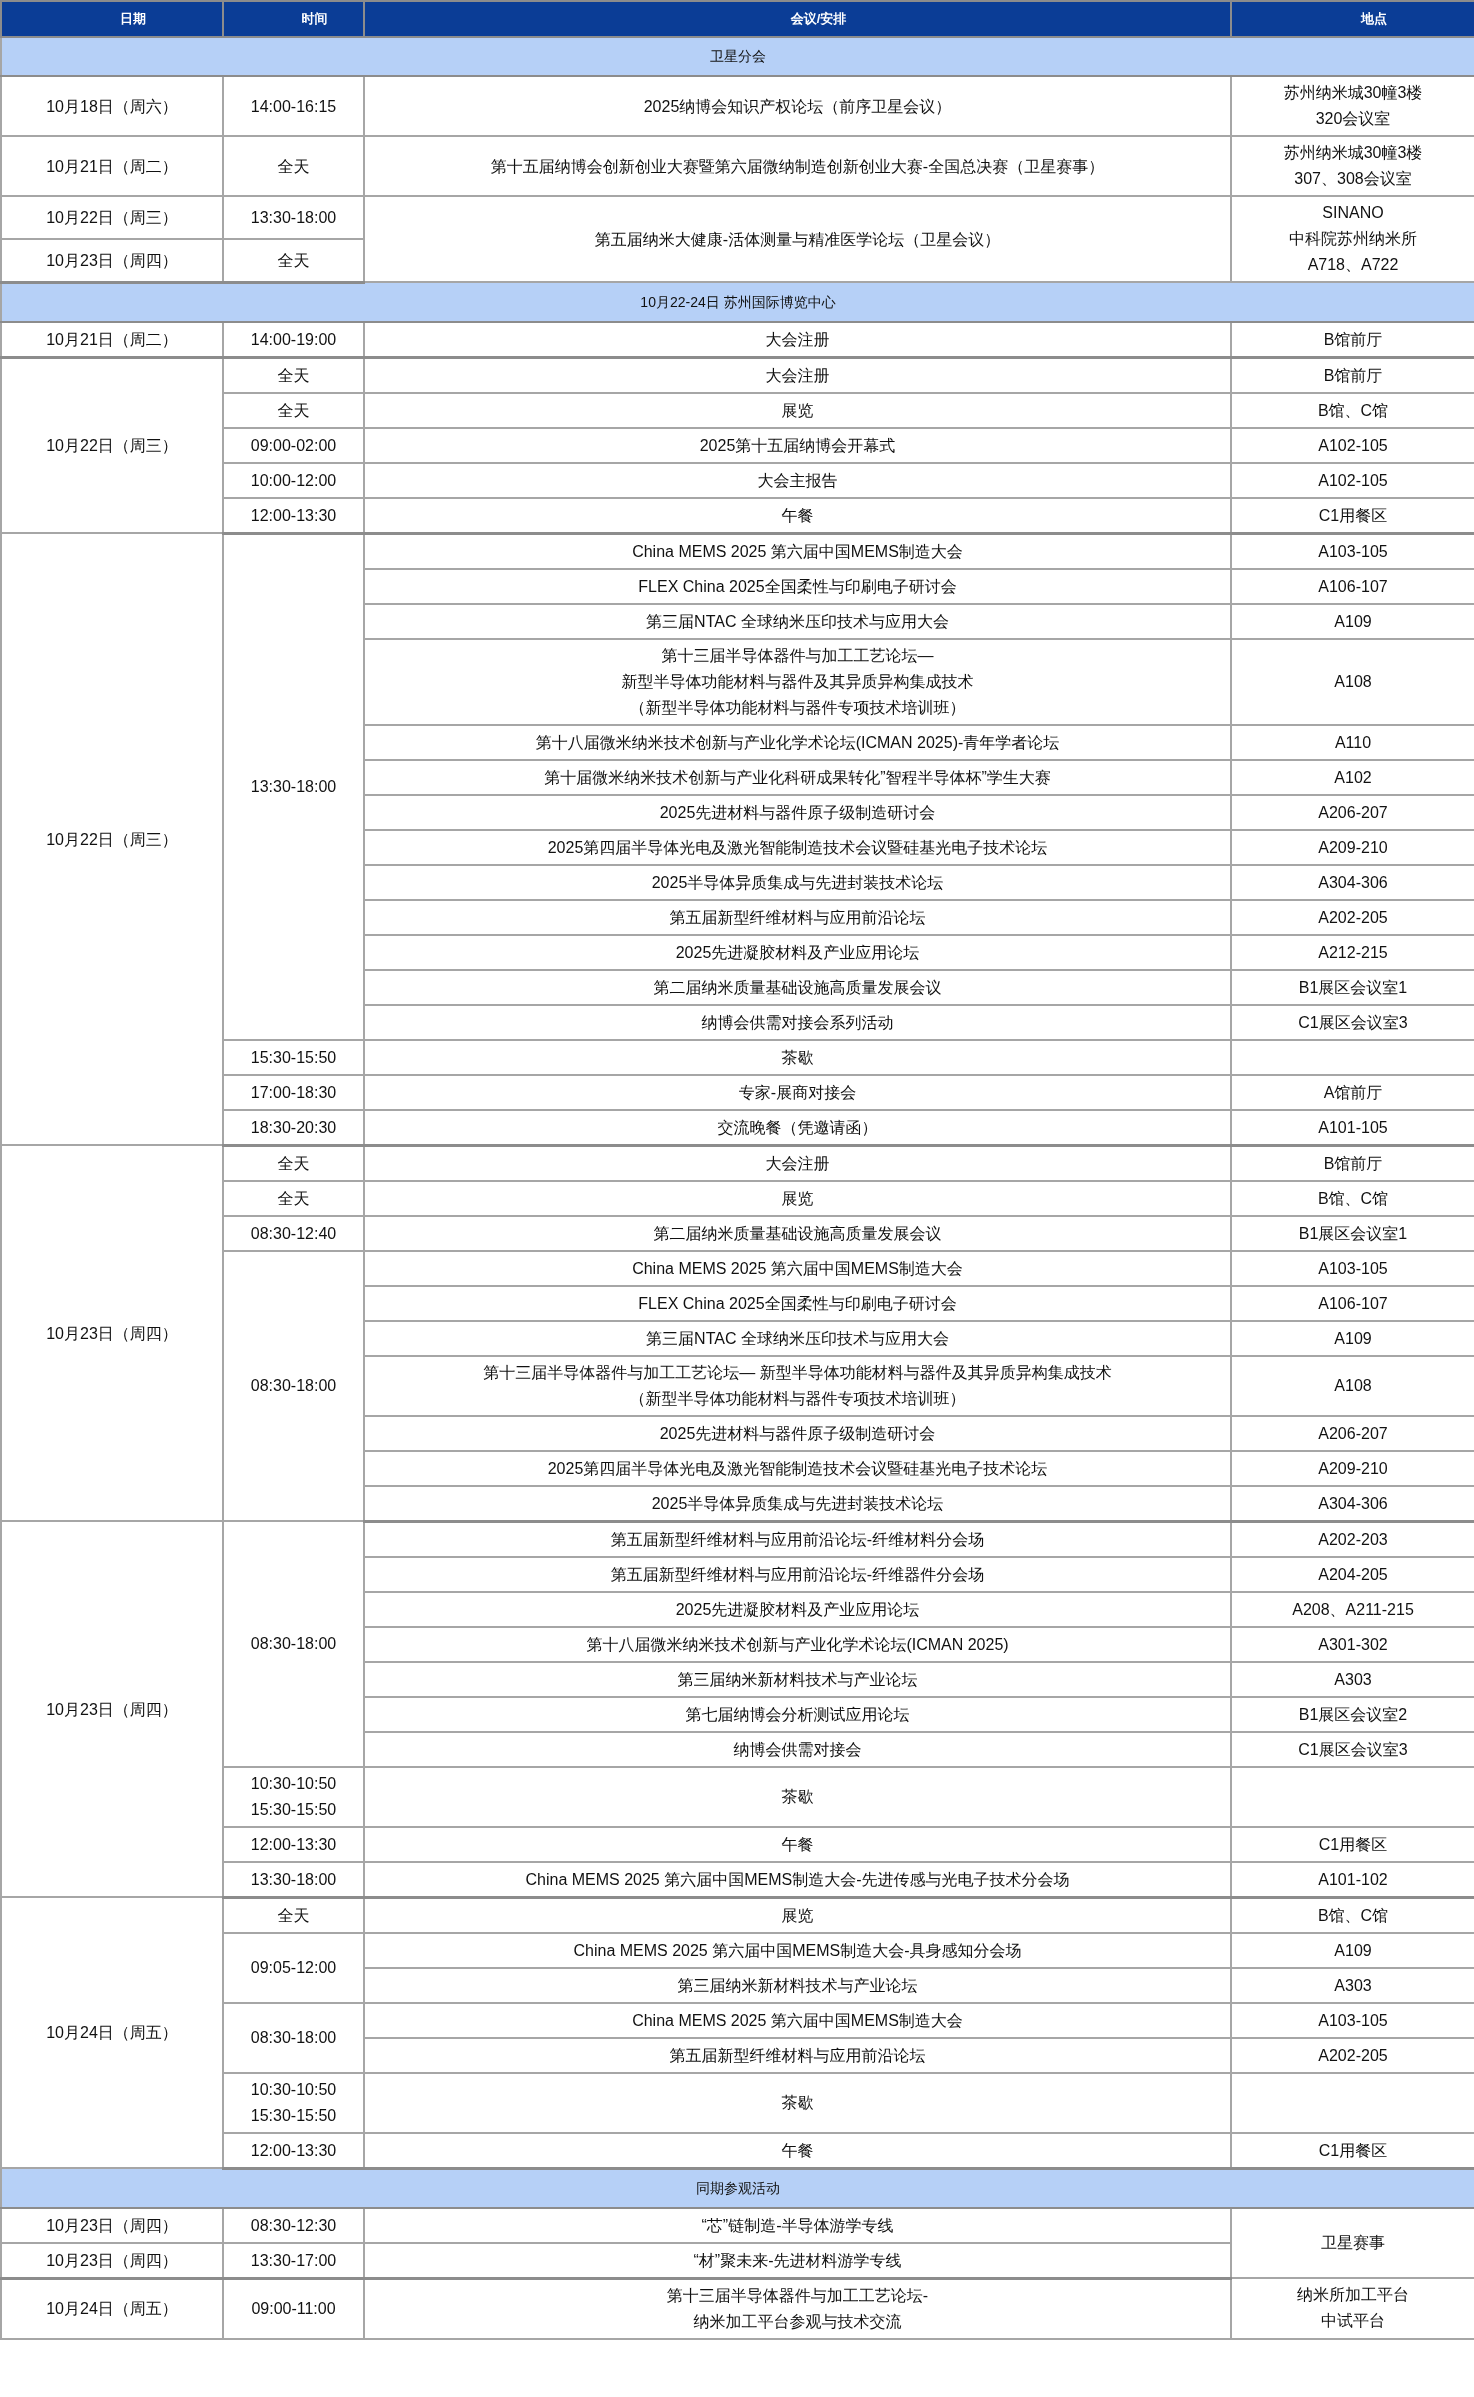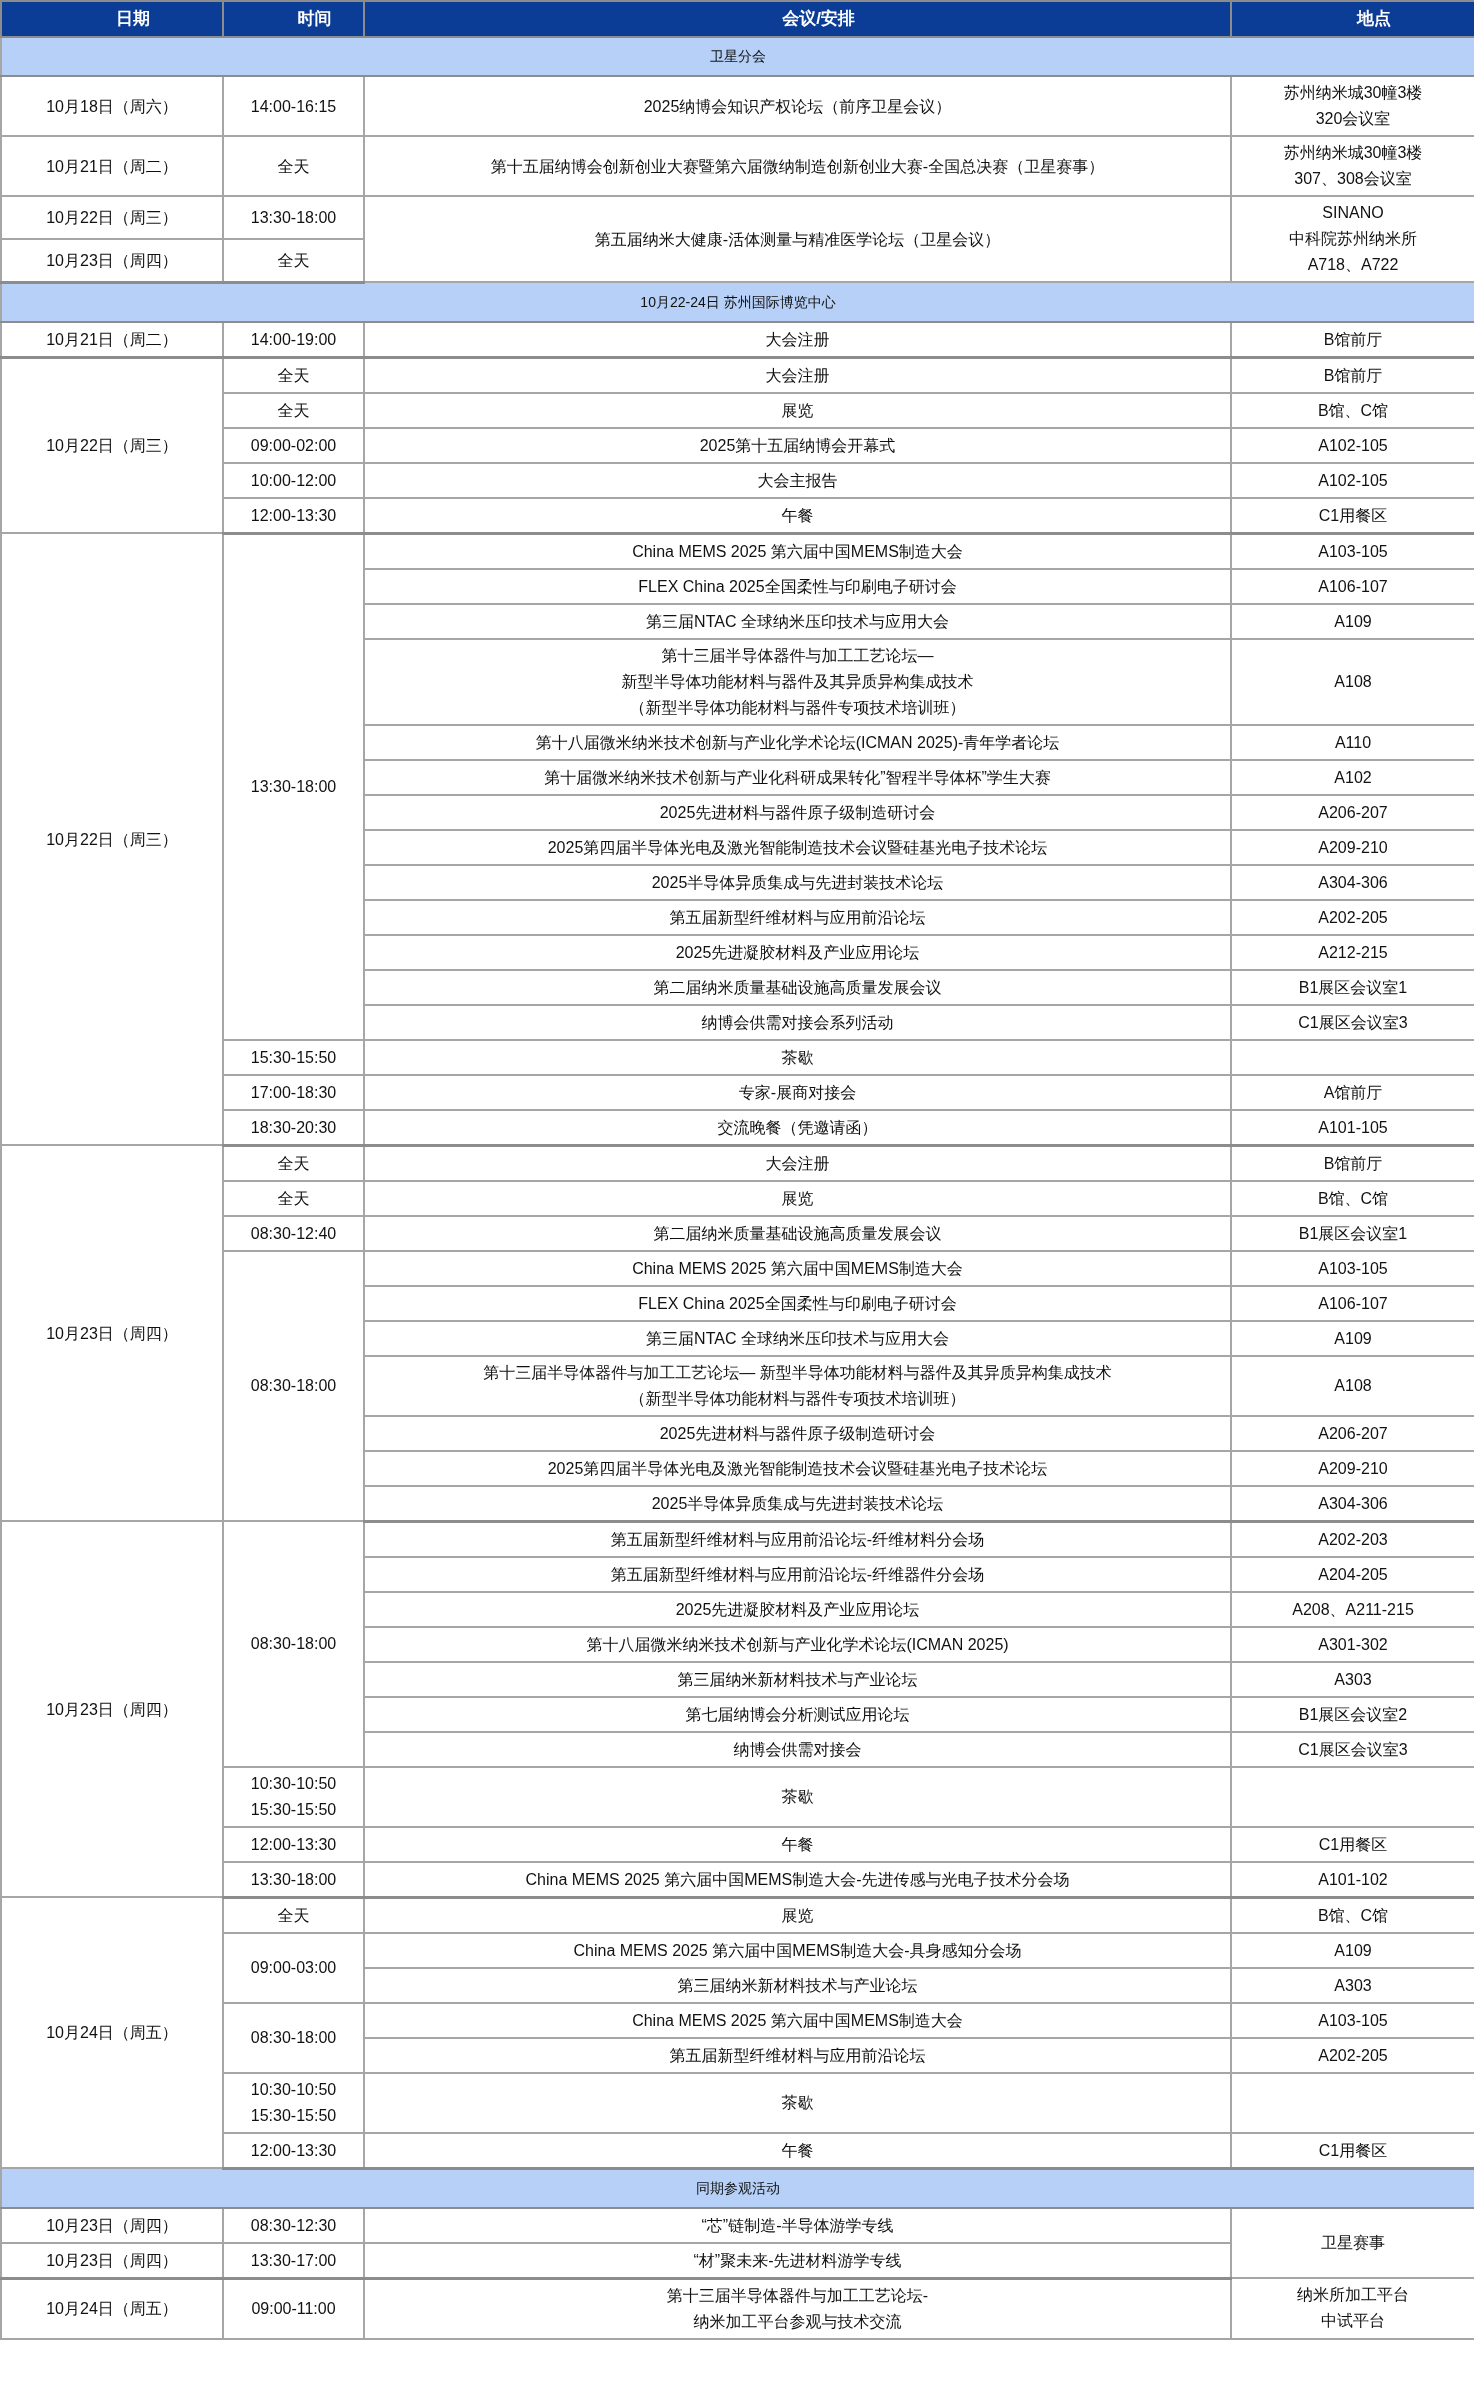--- a/index.html
+++ b/index.html
@@ -4,21 +4,21 @@
 <style>
   :root{
     --hbg:#0b3d96; --htx:#ffffff; --sbg:#b6d0f7; --bd:#a6a6a6; --bdh:#8c8c8c; --tx:#111111;
   }
   html,body{margin:0;padding:0;background:#ffffff;}
   body{font-family:"Liberation Sans","DejaVu Sans",sans-serif;color:var(--tx);}
   table{width:1474px;border-collapse:collapse;table-layout:fixed;}
   col.c-date{width:222px;} col.c-time{width:141px;} col.c-event{width:867px;} col.c-venue{width:244px;}
   th,td{border:2px solid var(--bd);text-align:center;vertical-align:middle;
         font-size:16px;line-height:27px;padding:3px 6px;word-break:break-all;}
-  thead th{background:var(--hbg);color:var(--htx);font-weight:bold;font-size:17px;
+  thead th{background:var(--hbg);color:var(--htx);font-weight:bold;font-size:13px;
            line-height:24px;height:28px;border-color:var(--bdh);padding-left:48px;}
   tr.section td{background:var(--sbg);font-size:14px;height:31px;line-height:31px;
                 border-top:2px solid var(--bdh);border-bottom:2px solid var(--bdh);}
   td.ml{line-height:26px;}
   tr.hb > td{border-bottom:3px solid var(--bdh);}
 </style>
 </head>
 <body>
 
 <table>
@@ -256,21 +256,21 @@
         <td>China MEMS 2025 第六届中国MEMS制造大会-先进传感与光电子技术分会场</td>
         <td>A101-102</td>
       </tr>
       <tr>
         <td rowspan="7">10月24日（周五）</td>
         <td>全天</td>
         <td>展览</td>
         <td>B馆、C馆</td>
       </tr>
       <tr>
-        <td rowspan="2">09:00-03:00</td>
+        <td rowspan="2">09:05-12:00</td>
         <td>China MEMS 2025 第六届中国MEMS制造大会-具身感知分会场</td>
         <td>A109</td>
       </tr>
       <tr>
         <td>第三届纳米新材料技术与产业论坛</td>
         <td>A303</td>
       </tr>
       <tr>
         <td rowspan="2">08:30-18:00</td>
         <td>China MEMS 2025 第六届中国MEMS制造大会</td>

